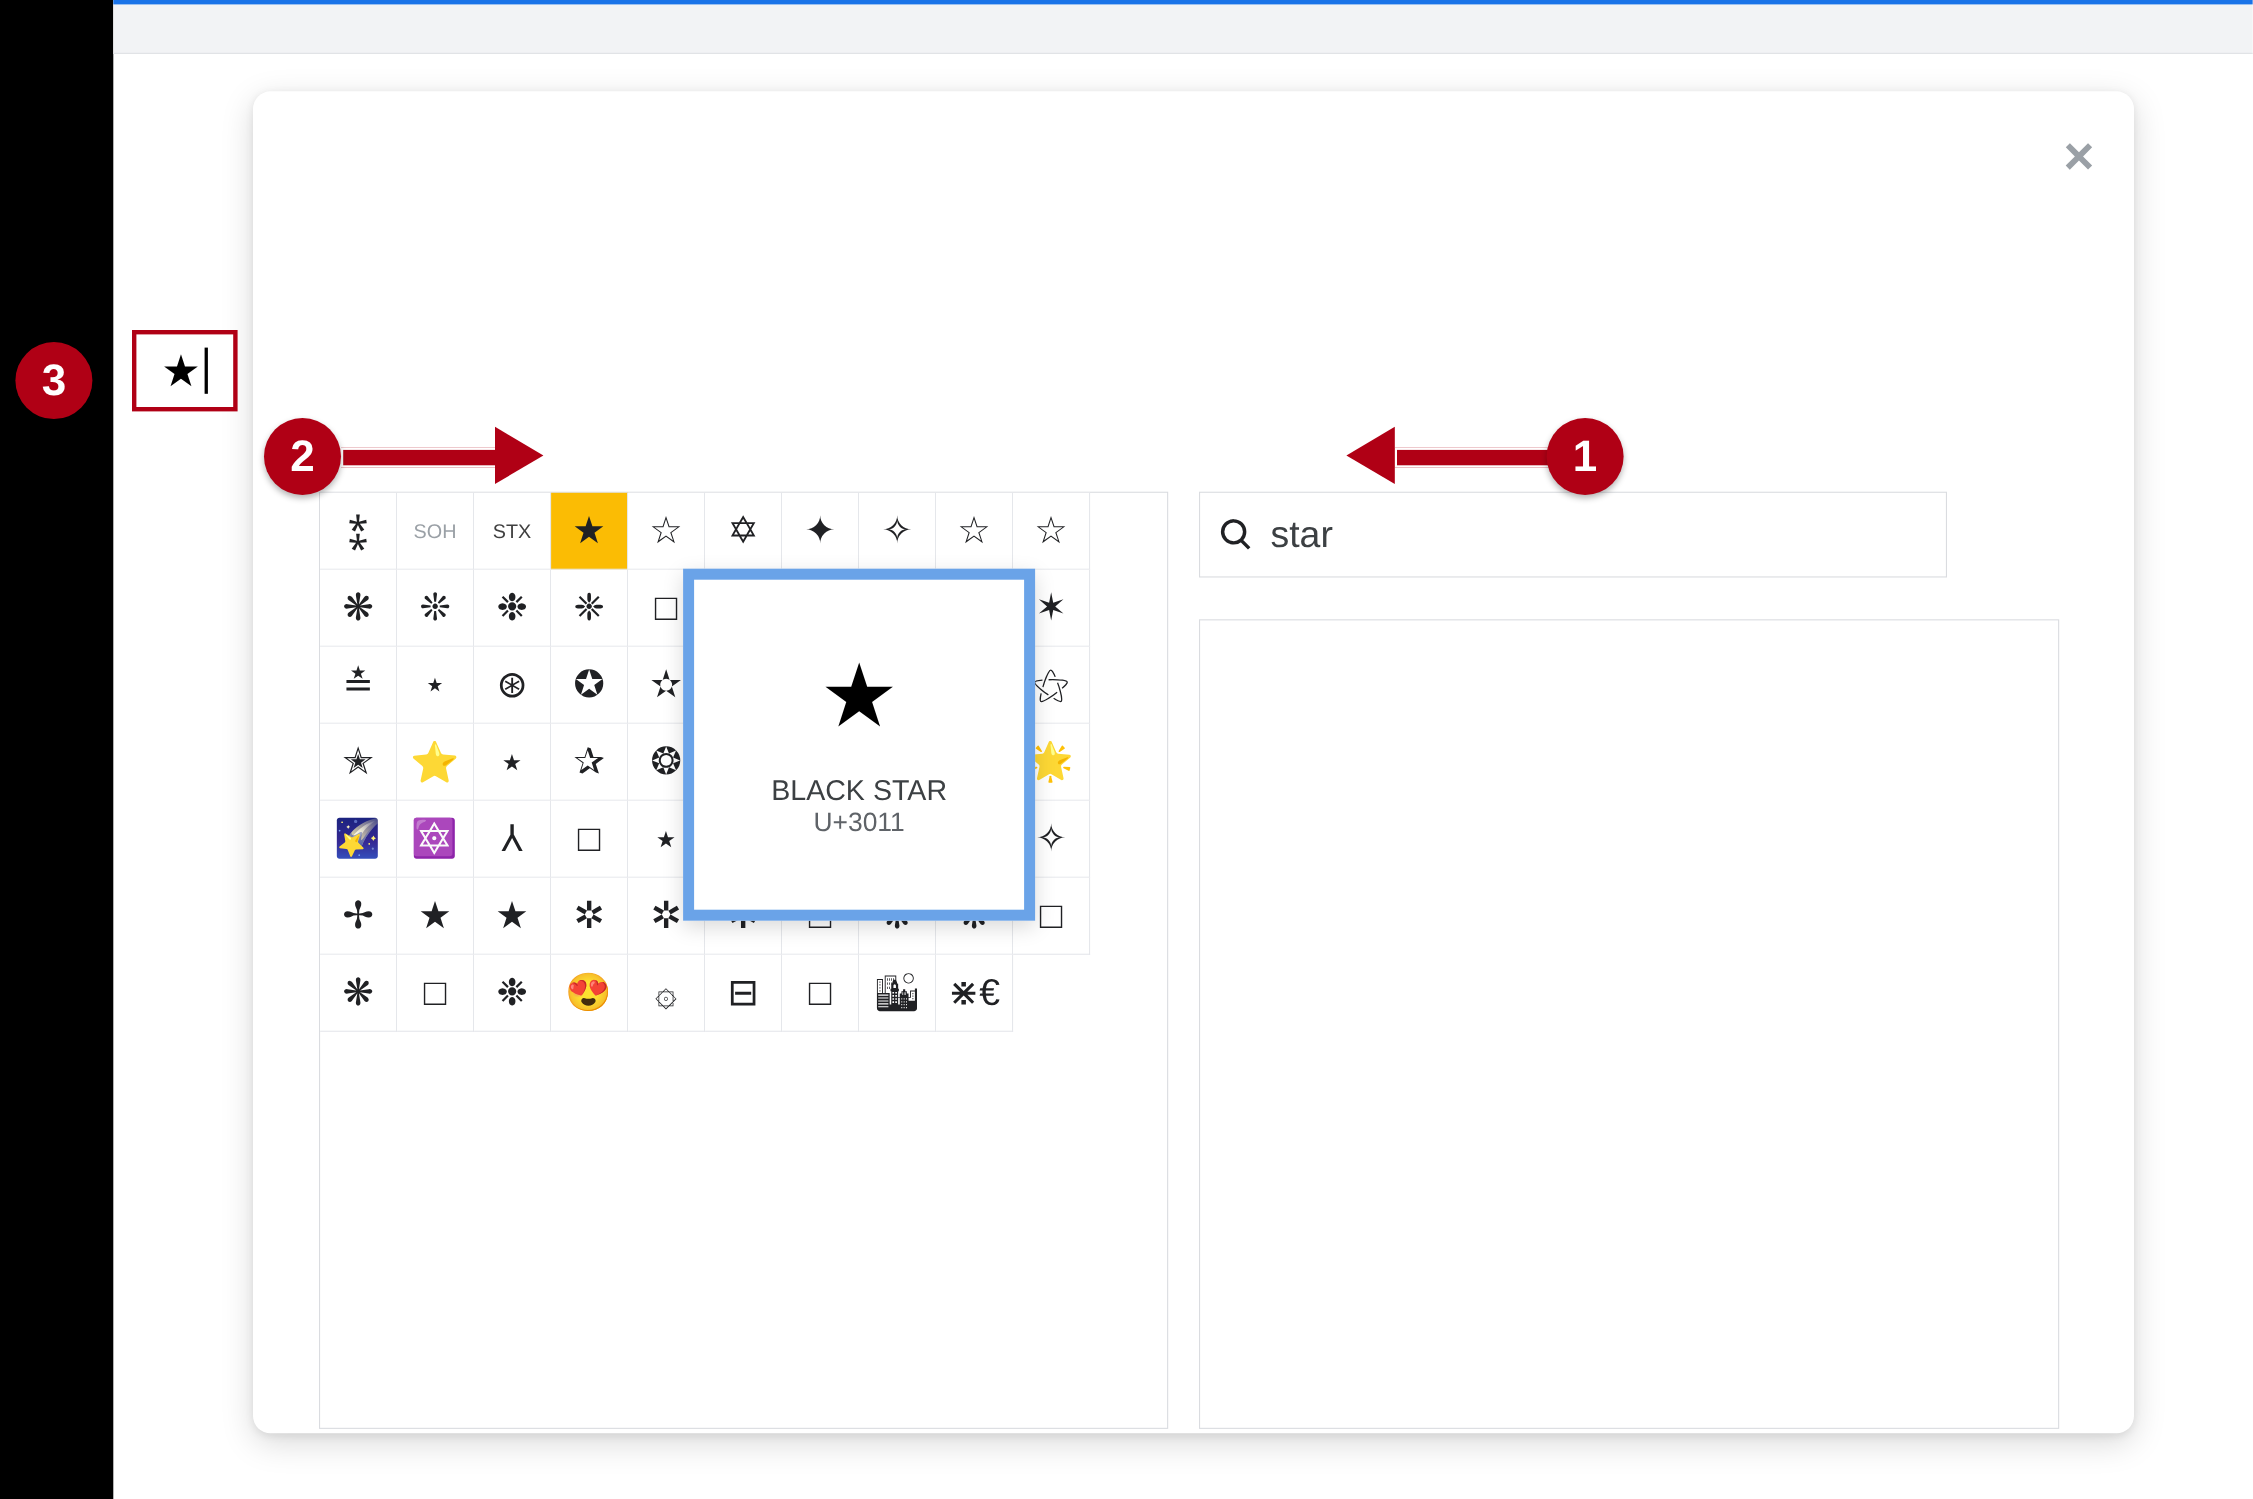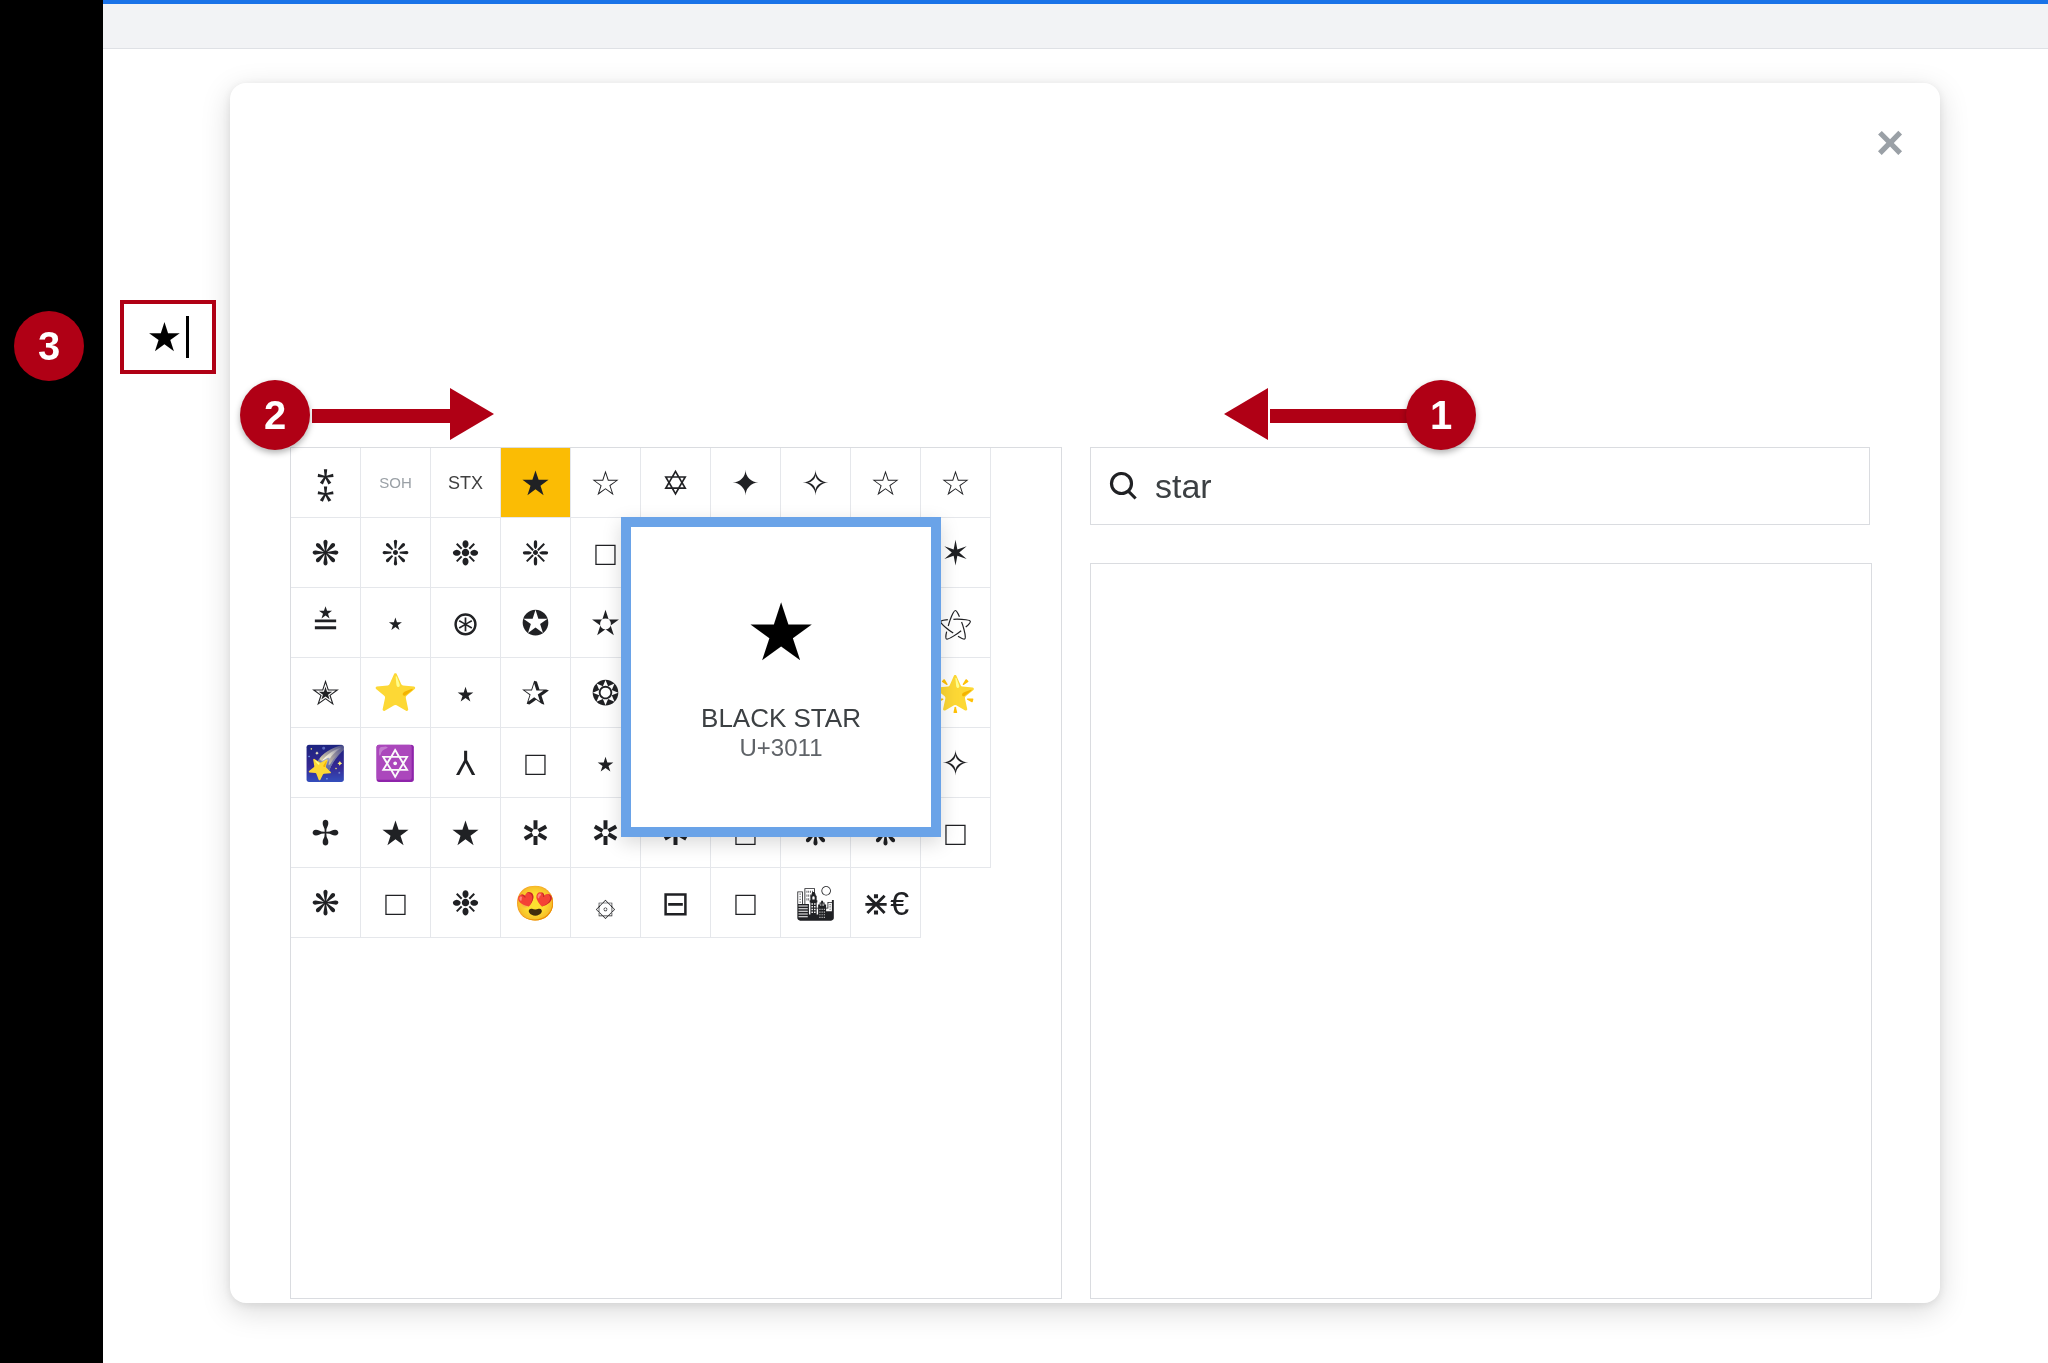--- a/index.html
+++ b/index.html
@@ -38,21 +38,21 @@
   .tooltip{
     position:absolute;left:330px;top:69px;width:300px;height:300px;
     background:#fff;border:10px solid #6aa3e8;
     box-shadow:0 6px 18px rgba(0,0,0,.15);
     display:flex;flex-direction:column;align-items:center;justify-content:center;text-align:center;z-index:10;
   }
   .tooltip .big{font-size:80px;line-height:1;color:#000;}
   .tooltip .name{margin-top:30px;font-size:26px;color:#3c4043;}
   .tooltip .code{font-size:24px;color:#5f6368;}
   .search-box{
-    position:absolute;left:860px;top:364px;width:780px;height:78px;
+    position:absolute;left:860px;top:364px;width:680px;height:78px;
     border:1px solid #dadce0;background:#fff;display:flex;align-items:center;padding:0 18px;box-sizing:border-box;
   }
   .search-box svg{width:30px;height:30px;flex:0 0 auto;}
   .search-box input{
     border:none;outline:none;font-size:34px;margin-left:14px;flex:1;color:#3c4043;background:transparent;
   }
   .draw-panel{
     position:absolute;left:860px;top:480px;width:780px;height:734px;
     border:1px solid #dadce0;background:#fff;
   }
@@ -86,21 +86,21 @@
   <div class="leftbar"></div>
   <div class="topstrip"></div>
 
   <div class="dialog">
     <div class="close-x">×</div>
 
 
     <div class="grid-panel">
       <div class="char-grid" id="char-grid">
           <div class="char-cell" style="grid-area: 1 / 1;">⁑</div>
-          <div class="char-cell" style="grid-area: 1 / 2; font-size: 15px; color: rgb(154, 160, 166);">SOH</div>
+          <div class="char-cell" style="grid-area: 1 / 2; font-size: 18px; color: rgb(154, 160, 166);">SOH</div>
           <div class="char-cell" style="grid-area: 1 / 3; font-size: 18px; color: #404040;">STX</div>
           <div class="char-cell selected" style="grid-area: 1 / 4;">★</div>
           <div class="char-cell" style="grid-area: 1 / 5;">☆</div>
           <div class="char-cell" style="grid-area: 1 / 6;">✡</div>
           <div class="char-cell" style="grid-area: 1 / 7;">✦</div>
           <div class="char-cell" style="grid-area: 1 / 8;">✧</div>
           <div class="char-cell" style="grid-area: 1 / 9;">☆</div>
           <div class="char-cell" style="grid-area: 1 / 10;">☆</div>
           <div class="char-cell" style="grid-area: 2 / 1;">❋</div>
           <div class="char-cell" style="grid-area: 2 / 2;">❊</div>

